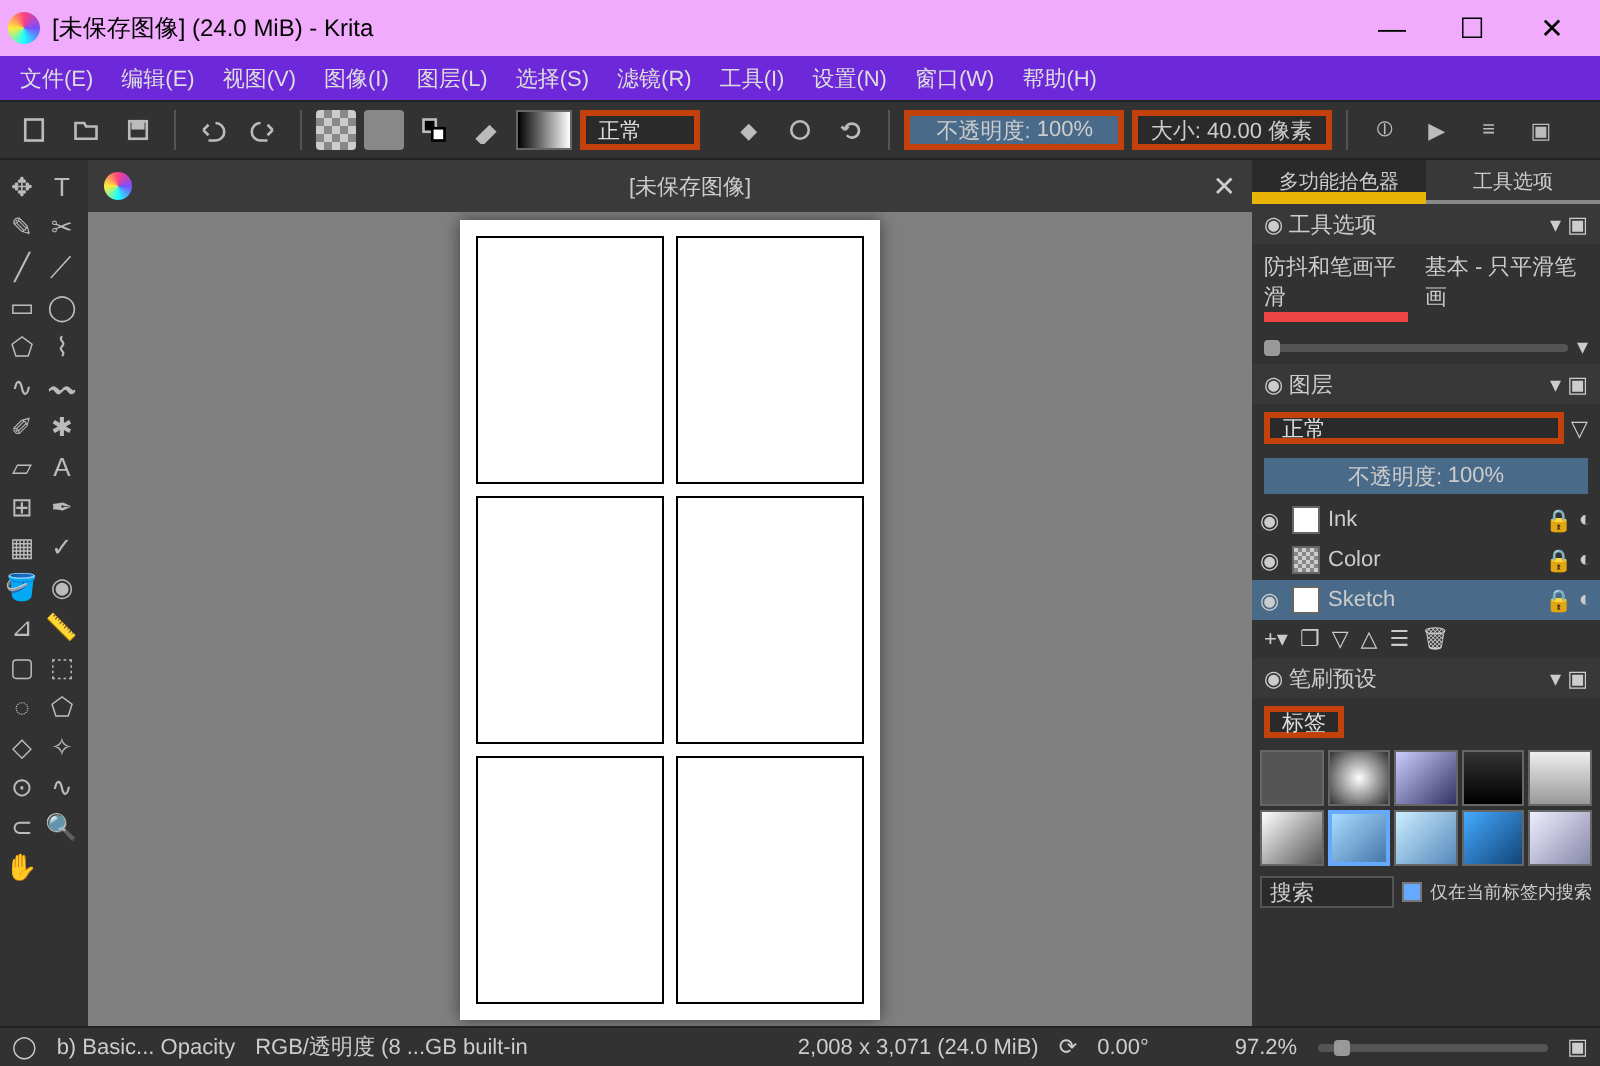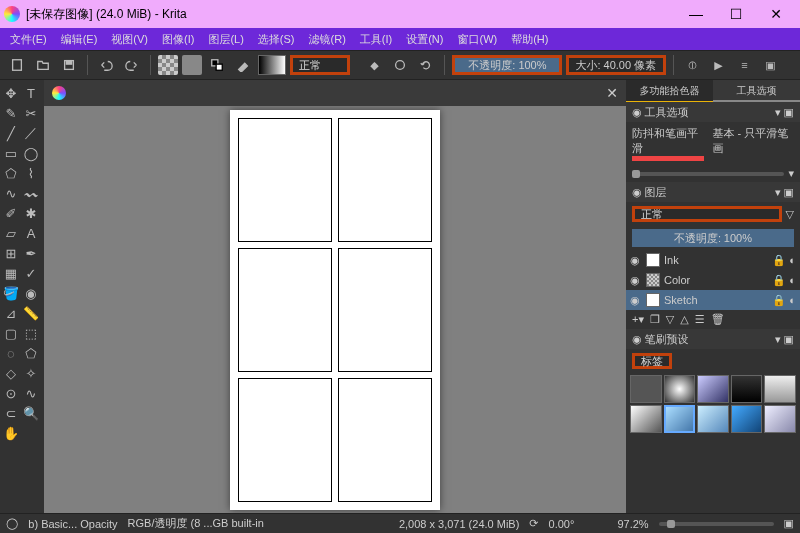--- a/index.html
+++ b/index.html
@@ -22,21 +22,21 @@
 .canvas-area{flex:1;display:flex;flex-direction:column}
 .doc-tab{height:26px;background:#3a3a3a;display:flex;align-items:center;padding:0 8px;position:relative}
 .doc-tab .tab-logo{width:14px;height:14px;background:conic-gradient(#ff4081,#7c4dff,#18ffff,#ffeb3b,#ff4081);border-radius:50%;margin-right:6px}
 .doc-tab .tab-title{flex:1;text-align:center;color:#ccc}
 .doc-tab .close{position:absolute;right:8px;color:#ccc;font-size:14px}
 .canvas{flex:1;background:#808080;display:flex;align-items:flex-start;justify-content:center;padding-top:4px;overflow:hidden}
 .page{width:210px;height:400px;background:#fff;box-shadow:0 0 8px rgba(0,0,0,.5);display:grid;grid-template-columns:1fr 1fr;grid-template-rows:1fr 1fr 1fr;gap:6px;padding:8px}
 .panel{border:1.5px solid #000;background:#fff}
 .rpanel{width:174px;background:#323232;display:flex;flex-direction:column;overflow:hidden}
 .dock-tabs{display:flex;height:22px}
-.dock-tab{flex:1;padding:4px 6px;background:#2a2a2a;border-bottom:1px solid #eab308;text-align:center;font-size:10px}
+.dock-tab{flex:1;padding:4px 6px;background:#2a2a2a;border-bottom:6px solid #eab308;text-align:center;font-size:10px}
 .dock-tab.active{background:#383838;border-bottom:2px solid #888}
 .dock-head{height:20px;background:#383838;display:flex;align-items:center;padding:0 6px;font-size:10px;color:#bbb}
 .dock-head .gear{margin-left:auto}
 .dock-body{padding:4px 6px;font-size:10px}
 .sub-tabs{display:flex;gap:8px;padding:4px 6px;font-size:10px}
 .sub-tabs span.active{border-bottom:5px solid #ef4444}
 .checkbox-row{display:flex;align-items:center;gap:4px;padding:3px 6px;font-size:10px}
 .cb{width:10px;height:10px;border:1px solid #777;display:inline-block}
 .slider-row{display:flex;align-items:center;padding:2px 6px;gap:4px}
 .slider{flex:1;height:4px;background:#555;position:relative;border-radius:2px}
@@ -189,20 +189,21 @@
     <div class="tool">⊙</div>
     <div class="tool">∿</div>
     <div class="tool">⊂</div>
     <div class="tool">🔍</div>
     <div class="tool">✋</div>
   </div>
 
   <div class="canvas-area">
     <div class="doc-tab">
       <div class="tab-logo"></div>
+      <div class="tab-title">[未保存图像]</div>
       <div class="close">✕</div>
     </div>
     <div class="canvas">
       <div class="page">
         <div class="panel"></div>
         <div class="panel"></div>
         <div class="panel"></div>
         <div class="panel"></div>
         <div class="panel"></div>
         <div class="panel"></div>
@@ -291,20 +292,25 @@
       <div class="preset checker"></div>
       <div class="preset" style="background:radial-gradient(circle,#fff,#333)"></div>
       <div class="preset" style="background:linear-gradient(135deg,#ccf,#336)"></div>
       <div class="preset" style="background:linear-gradient(#333,#000)"></div>
       <div class="preset" style="background:linear-gradient(#eee,#999)"></div>
       <div class="preset" style="background:linear-gradient(135deg,#fff,#555)"></div>
       <div class="preset sel" style="background:linear-gradient(135deg,#adf,#47a)"></div>
       <div class="preset" style="background:linear-gradient(135deg,#cef,#58b)"></div>
       <div class="preset" style="background:linear-gradient(135deg,#4af,#147)"></div>
       <div class="preset" style="background:linear-gradient(135deg,#eef,#88a)"></div>
+    </div>
+    <div class="search-row">
+      <div class="sf">搜索</div>
+      <span class="cb" style="background:#6af"></span>
+      <span style="font-size:9px">仅在当前标签内搜索</span>
     </div>
   </div>
 </div>
 
 <div class="statusbar">
   <span>◯</span>
   <span>b) Basic... Opacity</span>
   <span>RGB/透明度 (8 ...GB built-in</span>
   <div class="spacer"></div>
   <span>2,008 x 3,071 (24.0 MiB)</span>

